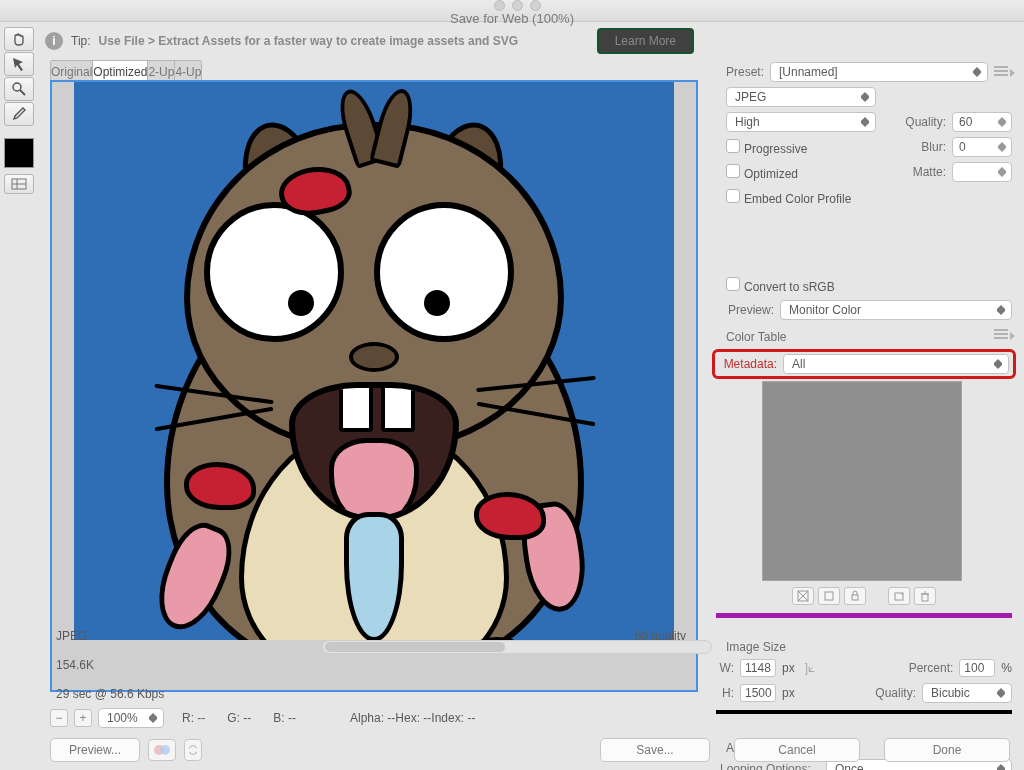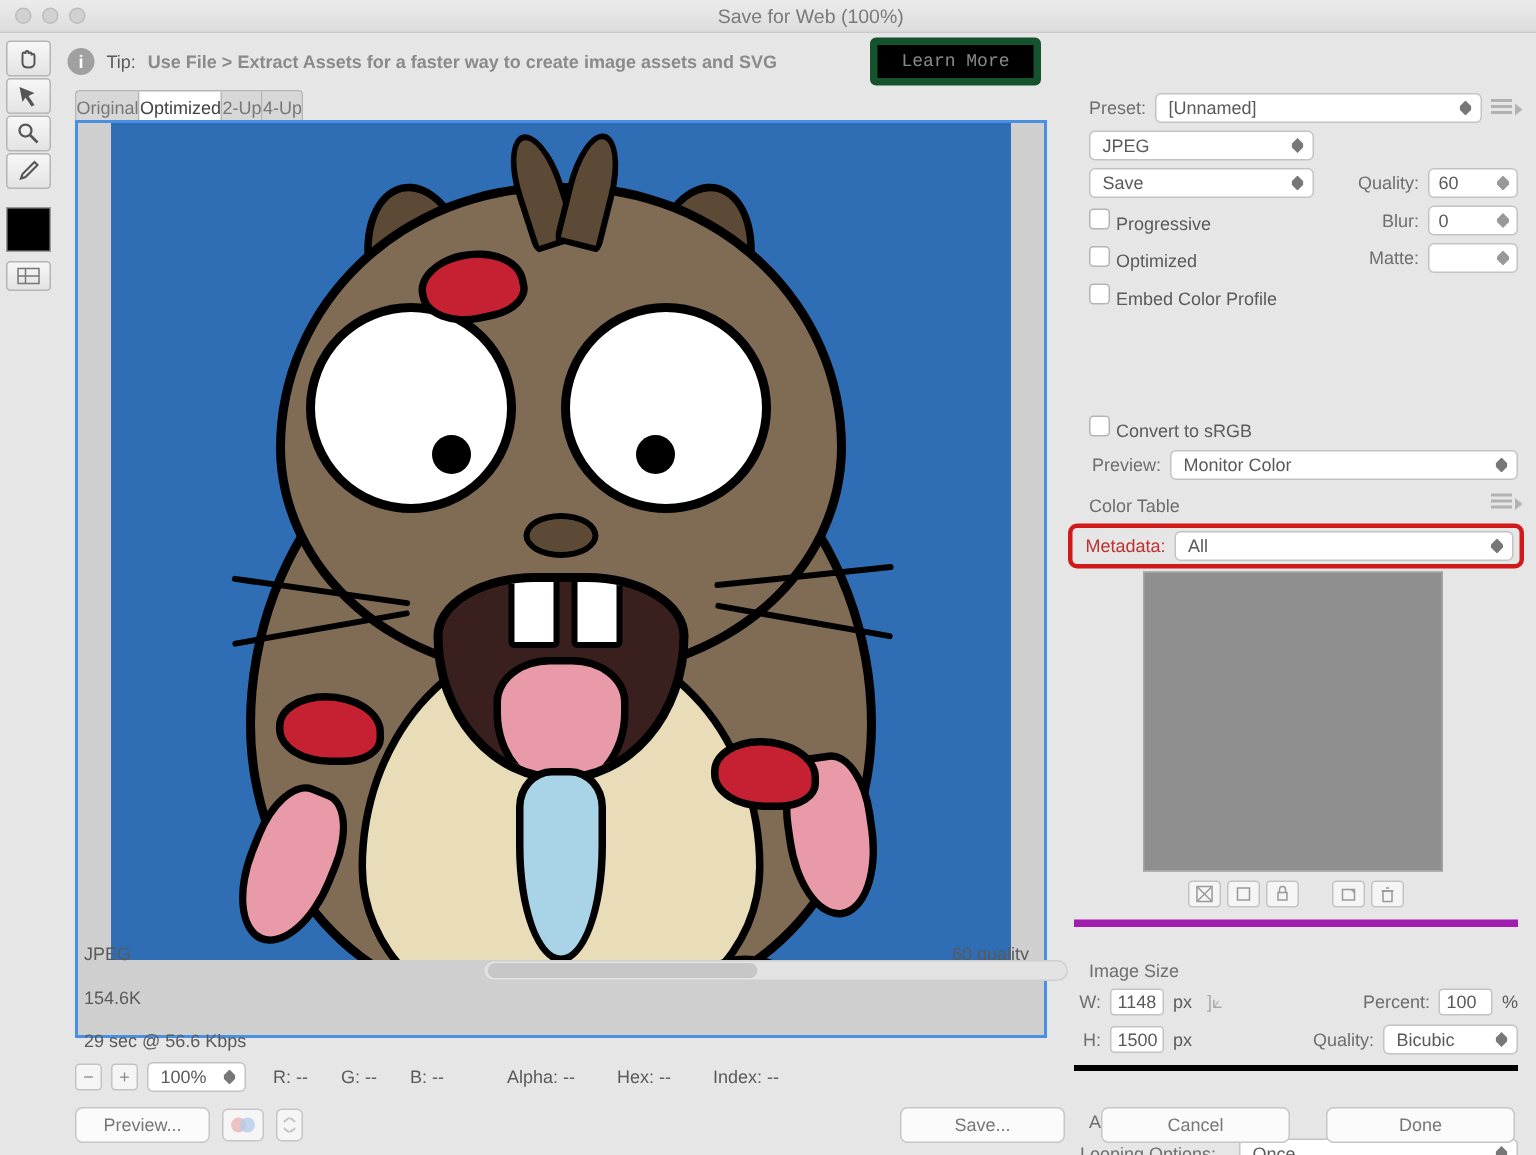--- a/index.html
+++ b/index.html
@@ -13,30 +13,30 @@
     --blue:#4a90e2;
     --white:#ffffff;
     --highlight-red:#d11919;
     --canvas-blue:#2f6eb5;
   }
   *{box-sizing:border-box;font-family:"Helvetica Neue",Helvetica,Arial,sans-serif;font-size:12px;color:var(--text);}
   html,body{margin:0;padding:0;width:1024px;height:770px;background:var(--bg);}
   body{overflow:hidden;}
 
   
-  .titlebar{height:22px;display:flex;align-items:center;background:linear-gradient(#ececec,#dcdcdc);border-bottom:1px solid #c9c9c9;}
+  .titlebar{height:22px;display:flex;align-items:center;background:linear-gradient(#ececec,#dcdcdc);border-bottom:1px solid #c9c9c9;flex-direction:column;}
   .traffic{display:flex;gap:7px;padding-left:10px;}
   .tl{width:11px;height:11px;border-radius:50%;background:#d1d1d1;border:1px solid #bcbcbc;}
   .title{flex:1;text-align:center;color:#7a7a7a;font-size:13px;}
 
   
   .tipstrip{position:absolute;left:45px;top:28px;right:10px;height:26px;display:flex;align-items:center;gap:8px;}
   .info-icon{width:18px;height:18px;border-radius:50%;background:#a0a0a0;color:#fff;display:flex;align-items:center;justify-content:center;font-weight:bold;font-size:12px;}
   .tip-text{color:#8a8a8a;font-weight:bold;}
-  .learn-btn{margin-left:auto;margin-right:320px;background:#000000;border:5px solid #14532d;border-radius:4px;padding:4px 16px;color:#8a8a8a;font-family:Liberation Mono, monospace;}
+  .learn-btn{margin-left:auto;margin-right:320px;background:#404040;border:2px solid #14532d;border-radius:4px;padding:4px 16px;color:#8a8a8a;}
 
   
   .tools{position:absolute;left:4px;top:26px;width:34px;}
   .tool{width:30px;height:24px;margin:1px 0;background:linear-gradient(#f7f7f7,#e3e3e3);border:1px solid #b5b5b5;border-radius:3px;display:flex;align-items:center;justify-content:center;}
   .swatch{width:30px;height:30px;background:#000;border:1px solid #999;margin-top:12px;}
   .toggle{width:30px;height:20px;border:1px solid #b5b5b5;border-radius:3px;margin-top:6px;background:linear-gradient(#f7f7f7,#e3e3e3);display:flex;align-items:center;justify-content:center;}
 
   
   .tabs{position:absolute;left:50px;top:60px;display:flex;border:1px solid #b5b5b5;border-bottom:none;border-radius:3px 3px 0 0;overflow:hidden;}
   .tab{padding:4px 0;background:#d7d7d7;border-right:1px solid #b5b5b5;color:#777;cursor:default;}
@@ -118,21 +118,21 @@
   .anim{border-top:4px solid #000000;margin-top:6px;padding-top:21px;}
   .anim-ctrls{display:flex;gap:4px;margin-top:4px;align-items:center;}
   .anim-ctrls .pg{flex:0 0 80px;text-align:center;color:#888;}
   .abtn{width:26px;height:18px;border:1px solid #c3c3c3;border-radius:3px;background:#f5f5f5;display:flex;align-items:center;justify-content:center;color:#aaa;font-size:10px;}
 
   
   .statusbar{position:absolute;left:50px;bottom:40px;width:648px;height:24px;display:flex;align-items:center;gap:6px;}
   .sb-btn{width:18px;height:18px;border:1px solid #c3c3c3;border-radius:3px;background:#f5f5f5;display:flex;align-items:center;justify-content:center;color:#888;}
   .sb-zoom{width:66px;}
   .sb-read{margin-left:12px;display:flex;gap:22px;color:#888;}
-  .sb-read2{margin-left:36px;display:flex;gap:28px;color:#888;justify-content:center;}
+  .sb-read2{margin-left:48px;display:flex;color:#888;justify-content:center;}
 
   .bottom-left{position:absolute;left:50px;bottom:8px;display:flex;align-items:center;gap:8px;}
   .btn{background:#fbfbfb;border:1px solid #c6c6c6;border-radius:5px;height:24px;padding:0 18px;display:flex;align-items:center;color:#777;}
   .pill{width:28px;height:22px;border:1px solid #c6c6c6;border-radius:4px;background:#f5f5f5;display:flex;align-items:center;justify-content:center;}
   .pill svg{opacity:.45;}
 
   .bottom-right{position:absolute;right:14px;bottom:8px;display:flex;gap:24px;}
   .bottom-right .btn{width:126px;justify-content:center;}
 
   .rscroll{position:absolute;right:312px;top:640px;width:390px;height:14px;background:#e3e3e3;border:1px solid #cfcfcf;border-radius:7px;}
@@ -260,21 +260,21 @@
   </div>
 
   <div class="row">
     <div class="select" style="width:150px;margin-left:10px">
         <span>JPEG</span>
       </div>
   </div>
 
   <div class="row">
     <div class="select" style="width:150px;margin-left:10px">
-        <span>Save</span>
+        <span>High</span>
       </div>
     <span class="lbl" style="margin-left:auto">Quality:</span>
     <div class="num">
         <span>60</span>
       </div>
   </div>
 
   <div class="row">
     <span style="margin-left:10px"><span class="chk"></span><span>Progressive</span></span>
     <span class="lbl" style="margin-left:auto">Blur:</span>

